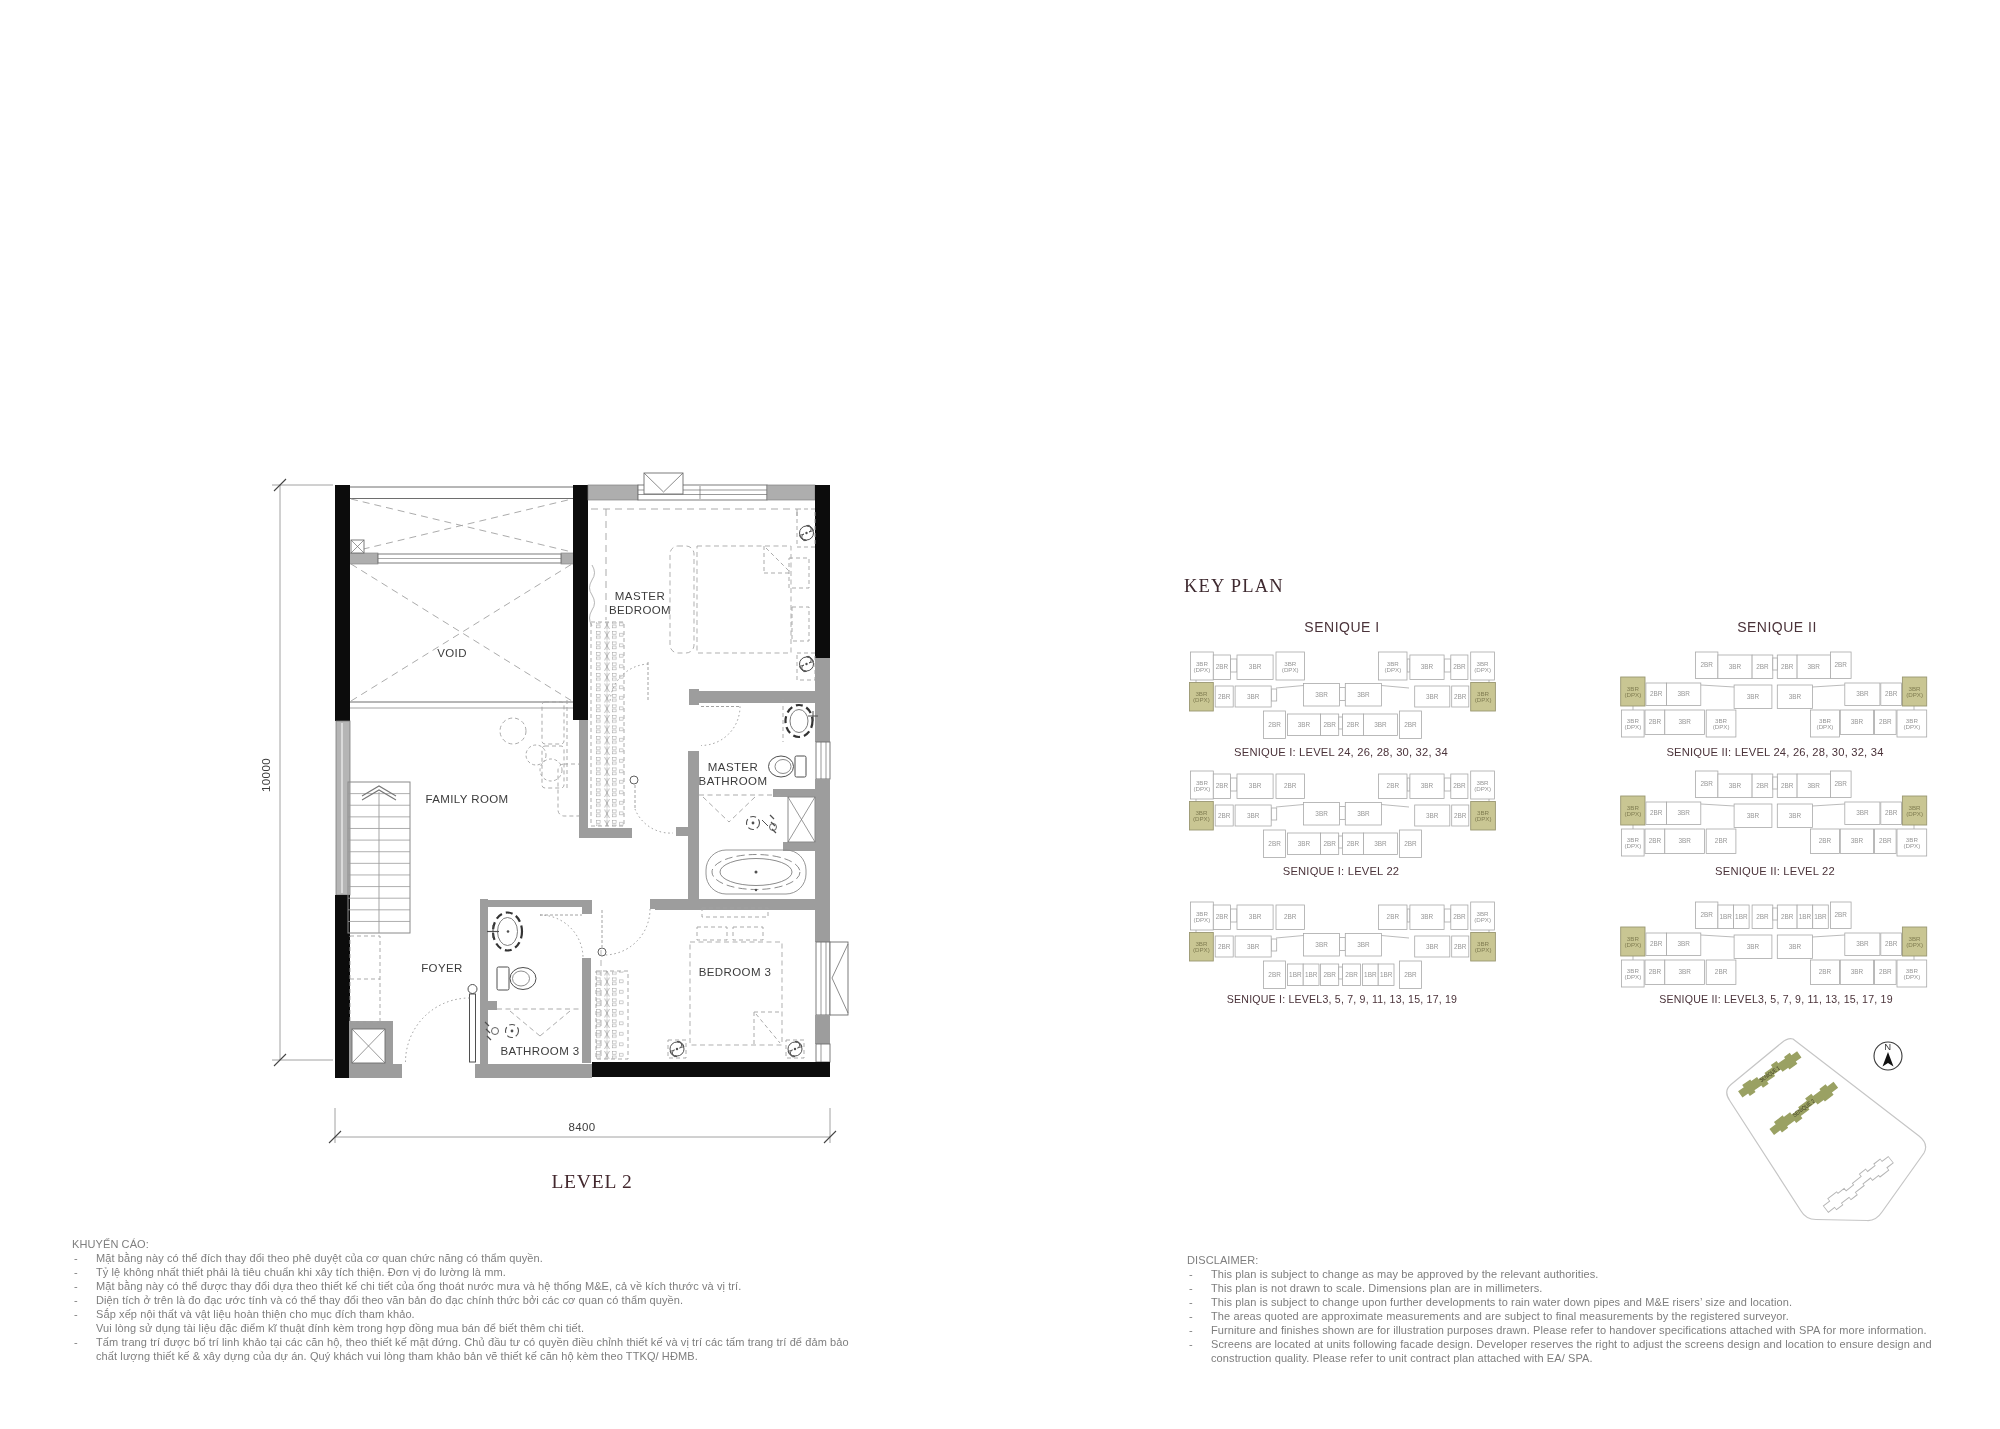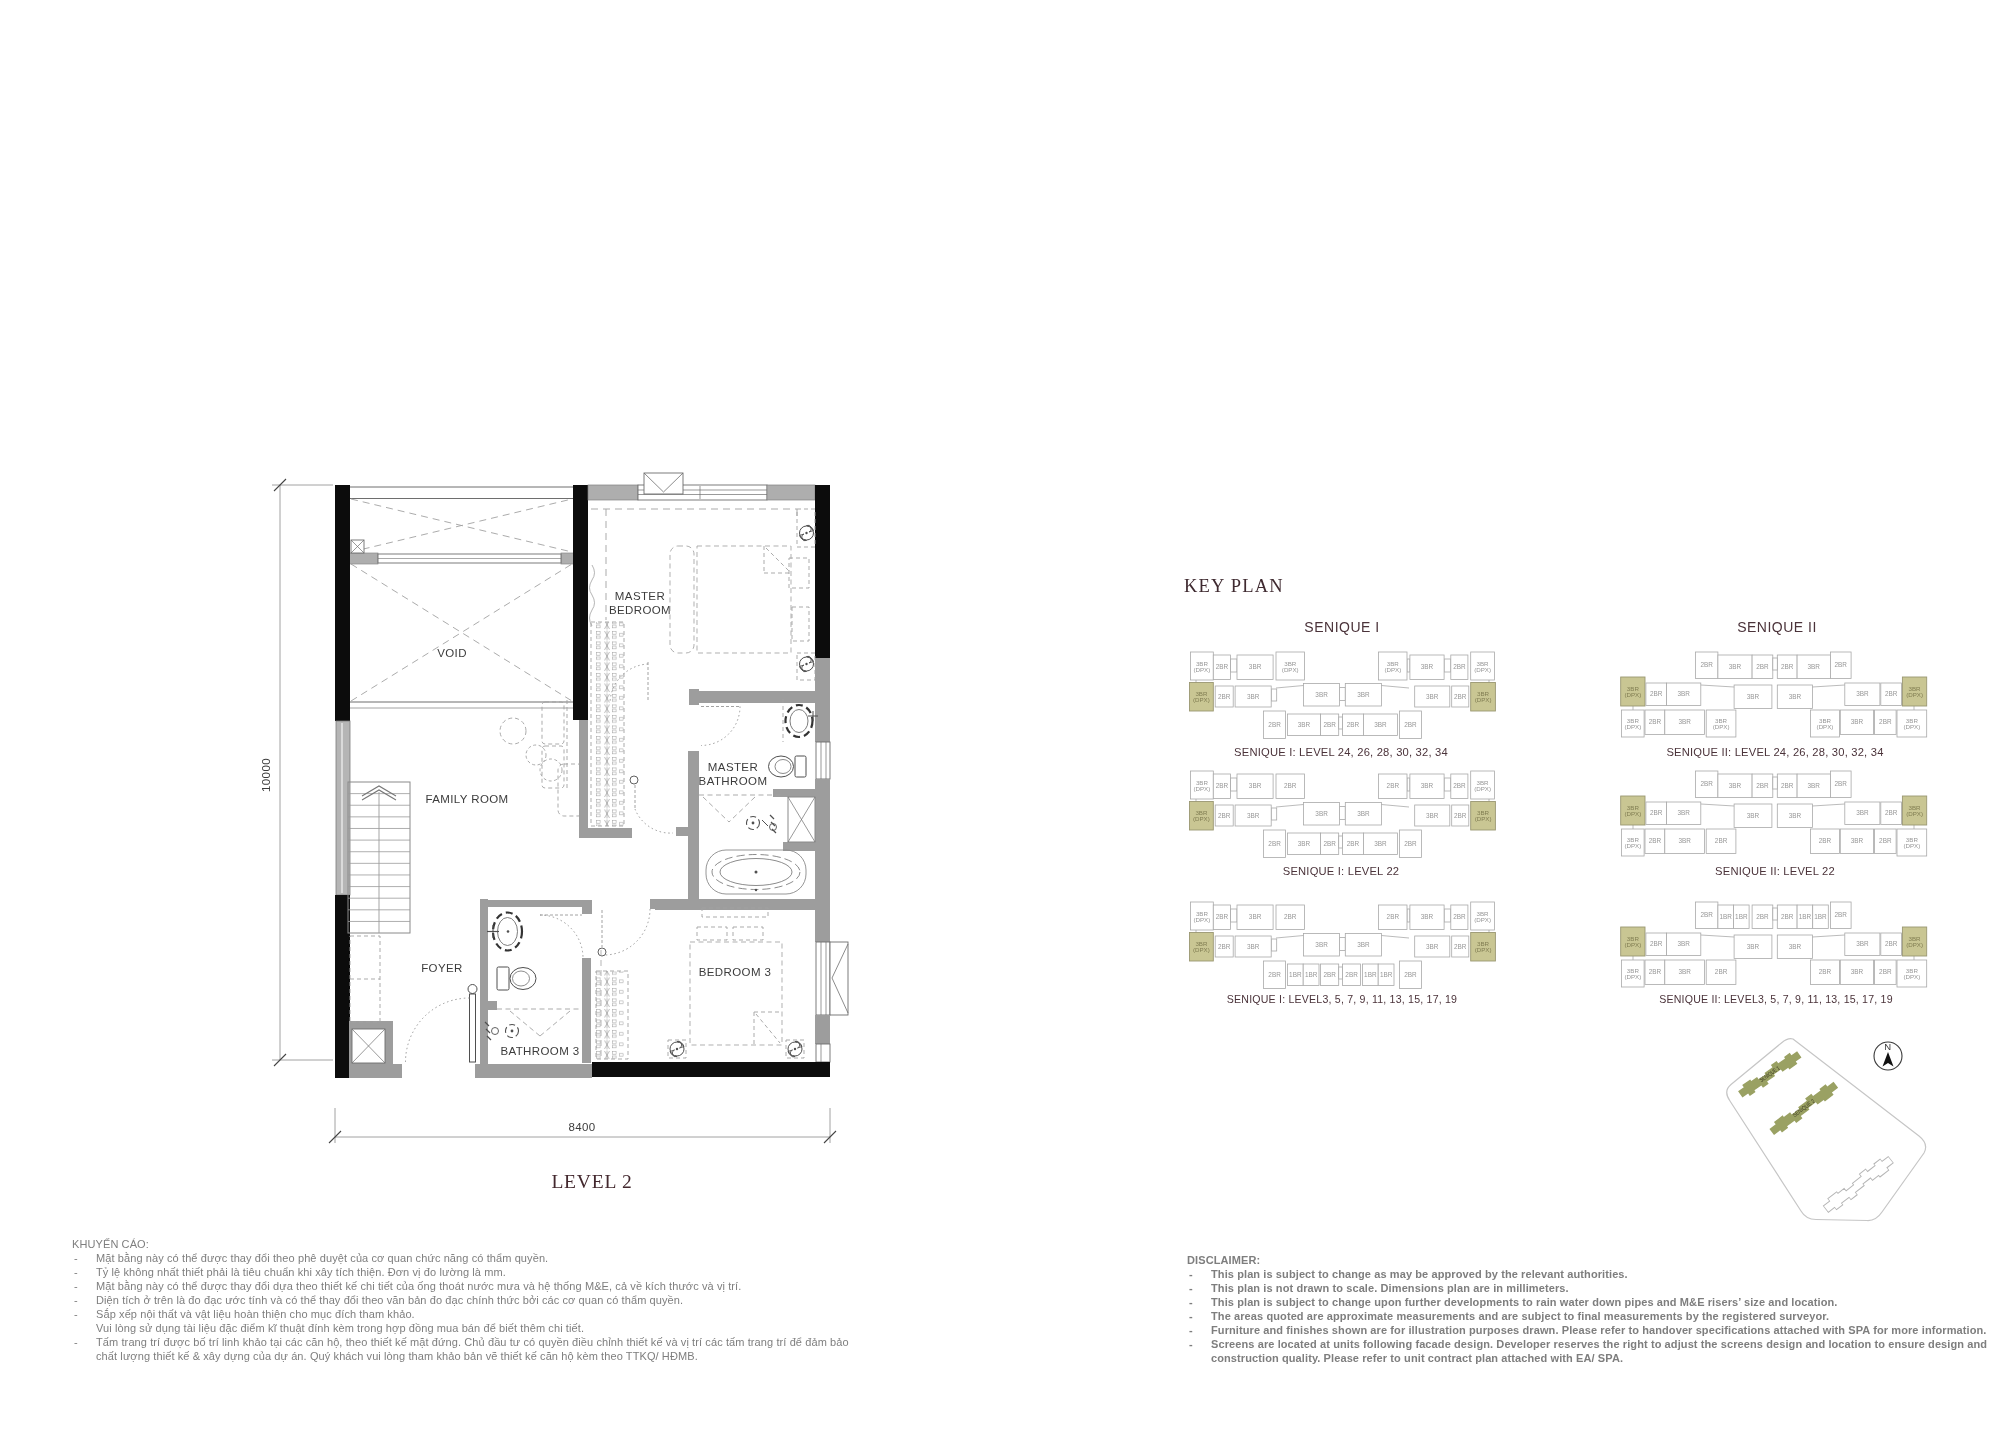--- a/index.html
+++ b/index.html
@@ -815,31 +815,31 @@
 
 <g>
 <circle cx="1888" cy="1056" r="14" fill="none" stroke="#3a3a3a" stroke-width="1.1"></circle>
 <text x="1888" y="1049.5" font-size="9.5" fill="#3a3a3a" text-anchor="middle" letter-spacing="0.5" font-family="&quot;Liberation Sans&quot;, sans-serif">N</text>
 <polygon points="1888,1052 1882.5,1066.5 1888,1063 1893.5,1066.5" fill="#111"></polygon>
 </g>
 </svg>
 
 <div class="txtblk" style="left:72px; top:1236.5px;">
 <div class="ln hd">KHUYẾN CÁO:</div>
-<div class="ln"><span class="dash">-</span><span class="bt">Mặt bằng này có thể được thay đổi theo phê duyệt của cơ quan chức năng có thẩm quyền.</span></div>
+<div class="ln"><span class="dash">-</span><span class="bt">Mặt bằng này có thể đích thay đổi theo phê duyệt của cơ quan chức năng có thẩm quyền.</span></div>
 <div class="ln"><span class="dash">-</span><span class="bt">Tỷ lệ không nhất thiết phải là tiêu chuẩn khi xây tích thiện. Đơn vị đo lường là mm.</span></div>
 <div class="ln"><span class="dash">-</span><span class="bt">Mặt bằng này có thể được thay đổi dựa theo thiết kế chi tiết của ống thoát nước mưa và hệ thống M&amp;E, cả về kích thước và vị trí.</span></div>
 <div class="ln"><span class="dash">-</span><span class="bt">Diện tích ở trên là đo đạc ước tính và có thể thay đổi theo văn bản đo đạc chính thức bởi các cơ quan có thẩm quyền.</span></div>
 <div class="ln"><span class="dash">-</span><span class="bt">Sắp xếp nội thất và vật liệu hoàn thiện cho mục đích tham khảo.</span></div>
 <div class="ln"><span class="dash">&nbsp;</span><span class="bt">Vui lòng sử dụng tài liệu đặc điểm kĩ thuật đính kèm trong hợp đồng mua bán để biết thêm chi tiết.</span></div>
 <div class="ln"><span class="dash">-</span><span class="bt">Tấm trang trí được bố trí linh khảo tại các căn hộ, theo thiết kế mặt đứng. Chủ đầu tư có quyền điều chỉnh thiết kế và vị trí các tấm trang trí để đảm bảo</span></div>
 <div class="ln"><span class="dash">&nbsp;</span><span class="bt">chất lượng thiết kế &amp; xây dựng của dự án. Quý khách vui lòng tham khảo bản vẽ thiết kế căn hộ kèm theo TTKQ/ HĐMB.</span></div>
 </div>
 
-<div class="txtblk" style="left:1187px; top:1252.5px;font-weight:bold;">
+<div class="txtblk" style="left:1187px; top:1252.5px;">
 <div class="ln hd">DISCLAIMER:</div>
 <div class="ln"><span class="dash">-</span><span class="bt">This plan is subject to change as may be approved by the relevant authorities.</span></div>
 <div class="ln"><span class="dash">-</span><span class="bt">This plan is not drawn to scale. Dimensions plan are in millimeters.</span></div>
 <div class="ln"><span class="dash">-</span><span class="bt">This plan is subject to change upon further developments to rain water down pipes and M&amp;E risers’ size and location.</span></div>
 <div class="ln"><span class="dash">-</span><span class="bt">The areas quoted are approximate measurements and are subject to final measurements by the registered surveyor.</span></div>
 <div class="ln"><span class="dash">-</span><span class="bt">Furniture and finishes shown are for illustration purposes drawn. Please refer to handover specifications attached with SPA for more information.</span></div>
 <div class="ln"><span class="dash">-</span><span class="bt">Screens are located at units following facade design. Developer reserves the right to adjust the screens design and location to ensure design and</span></div>
 <div class="ln"><span class="dash">&nbsp;</span><span class="bt">construction quality. Please refer to unit contract plan attached with EA/ SPA.</span></div>
 </div>
 

